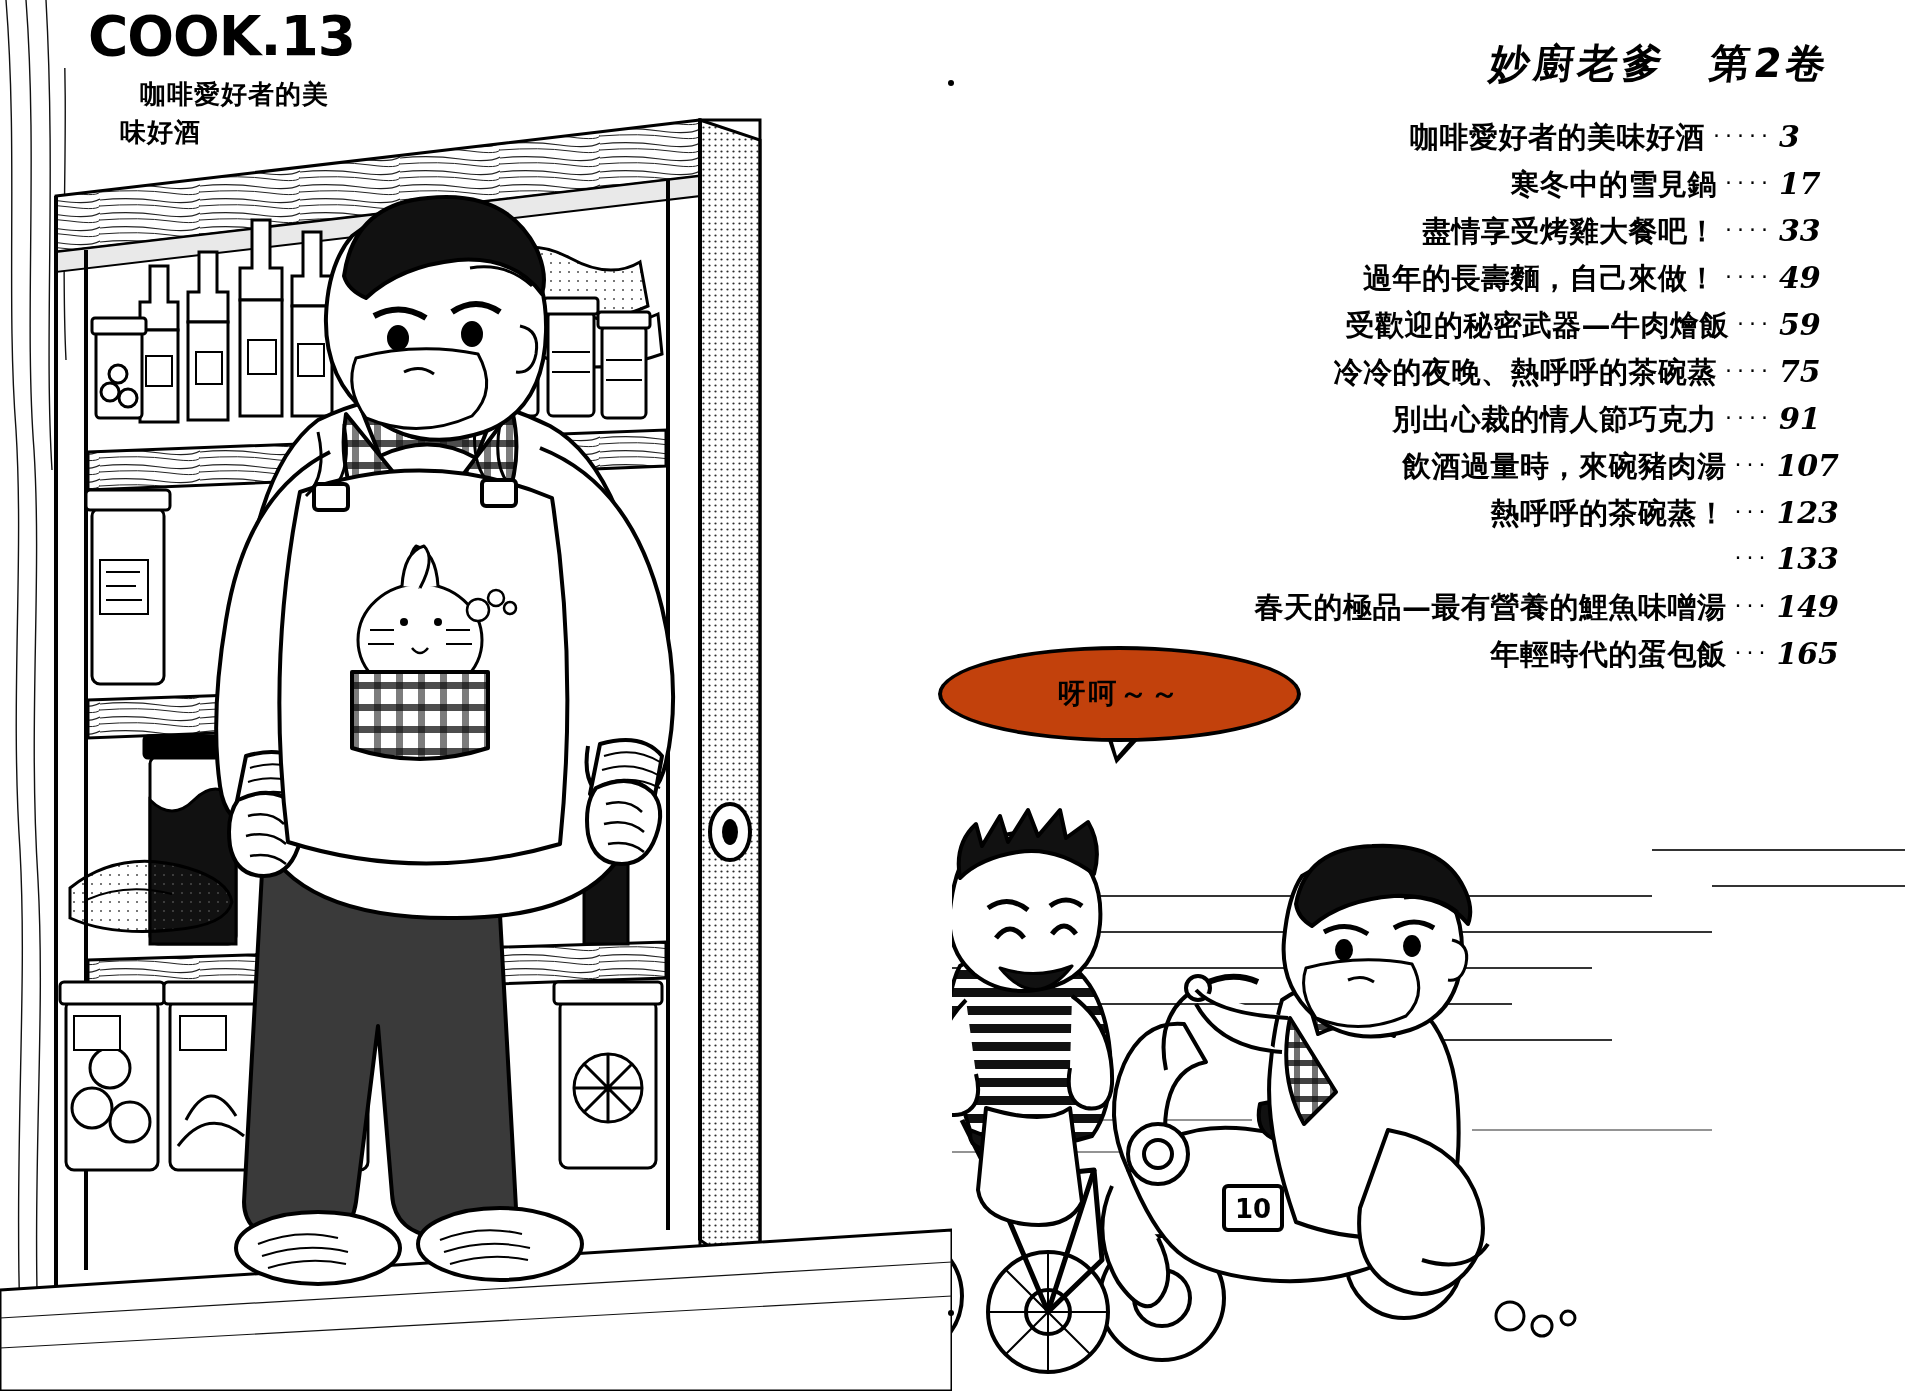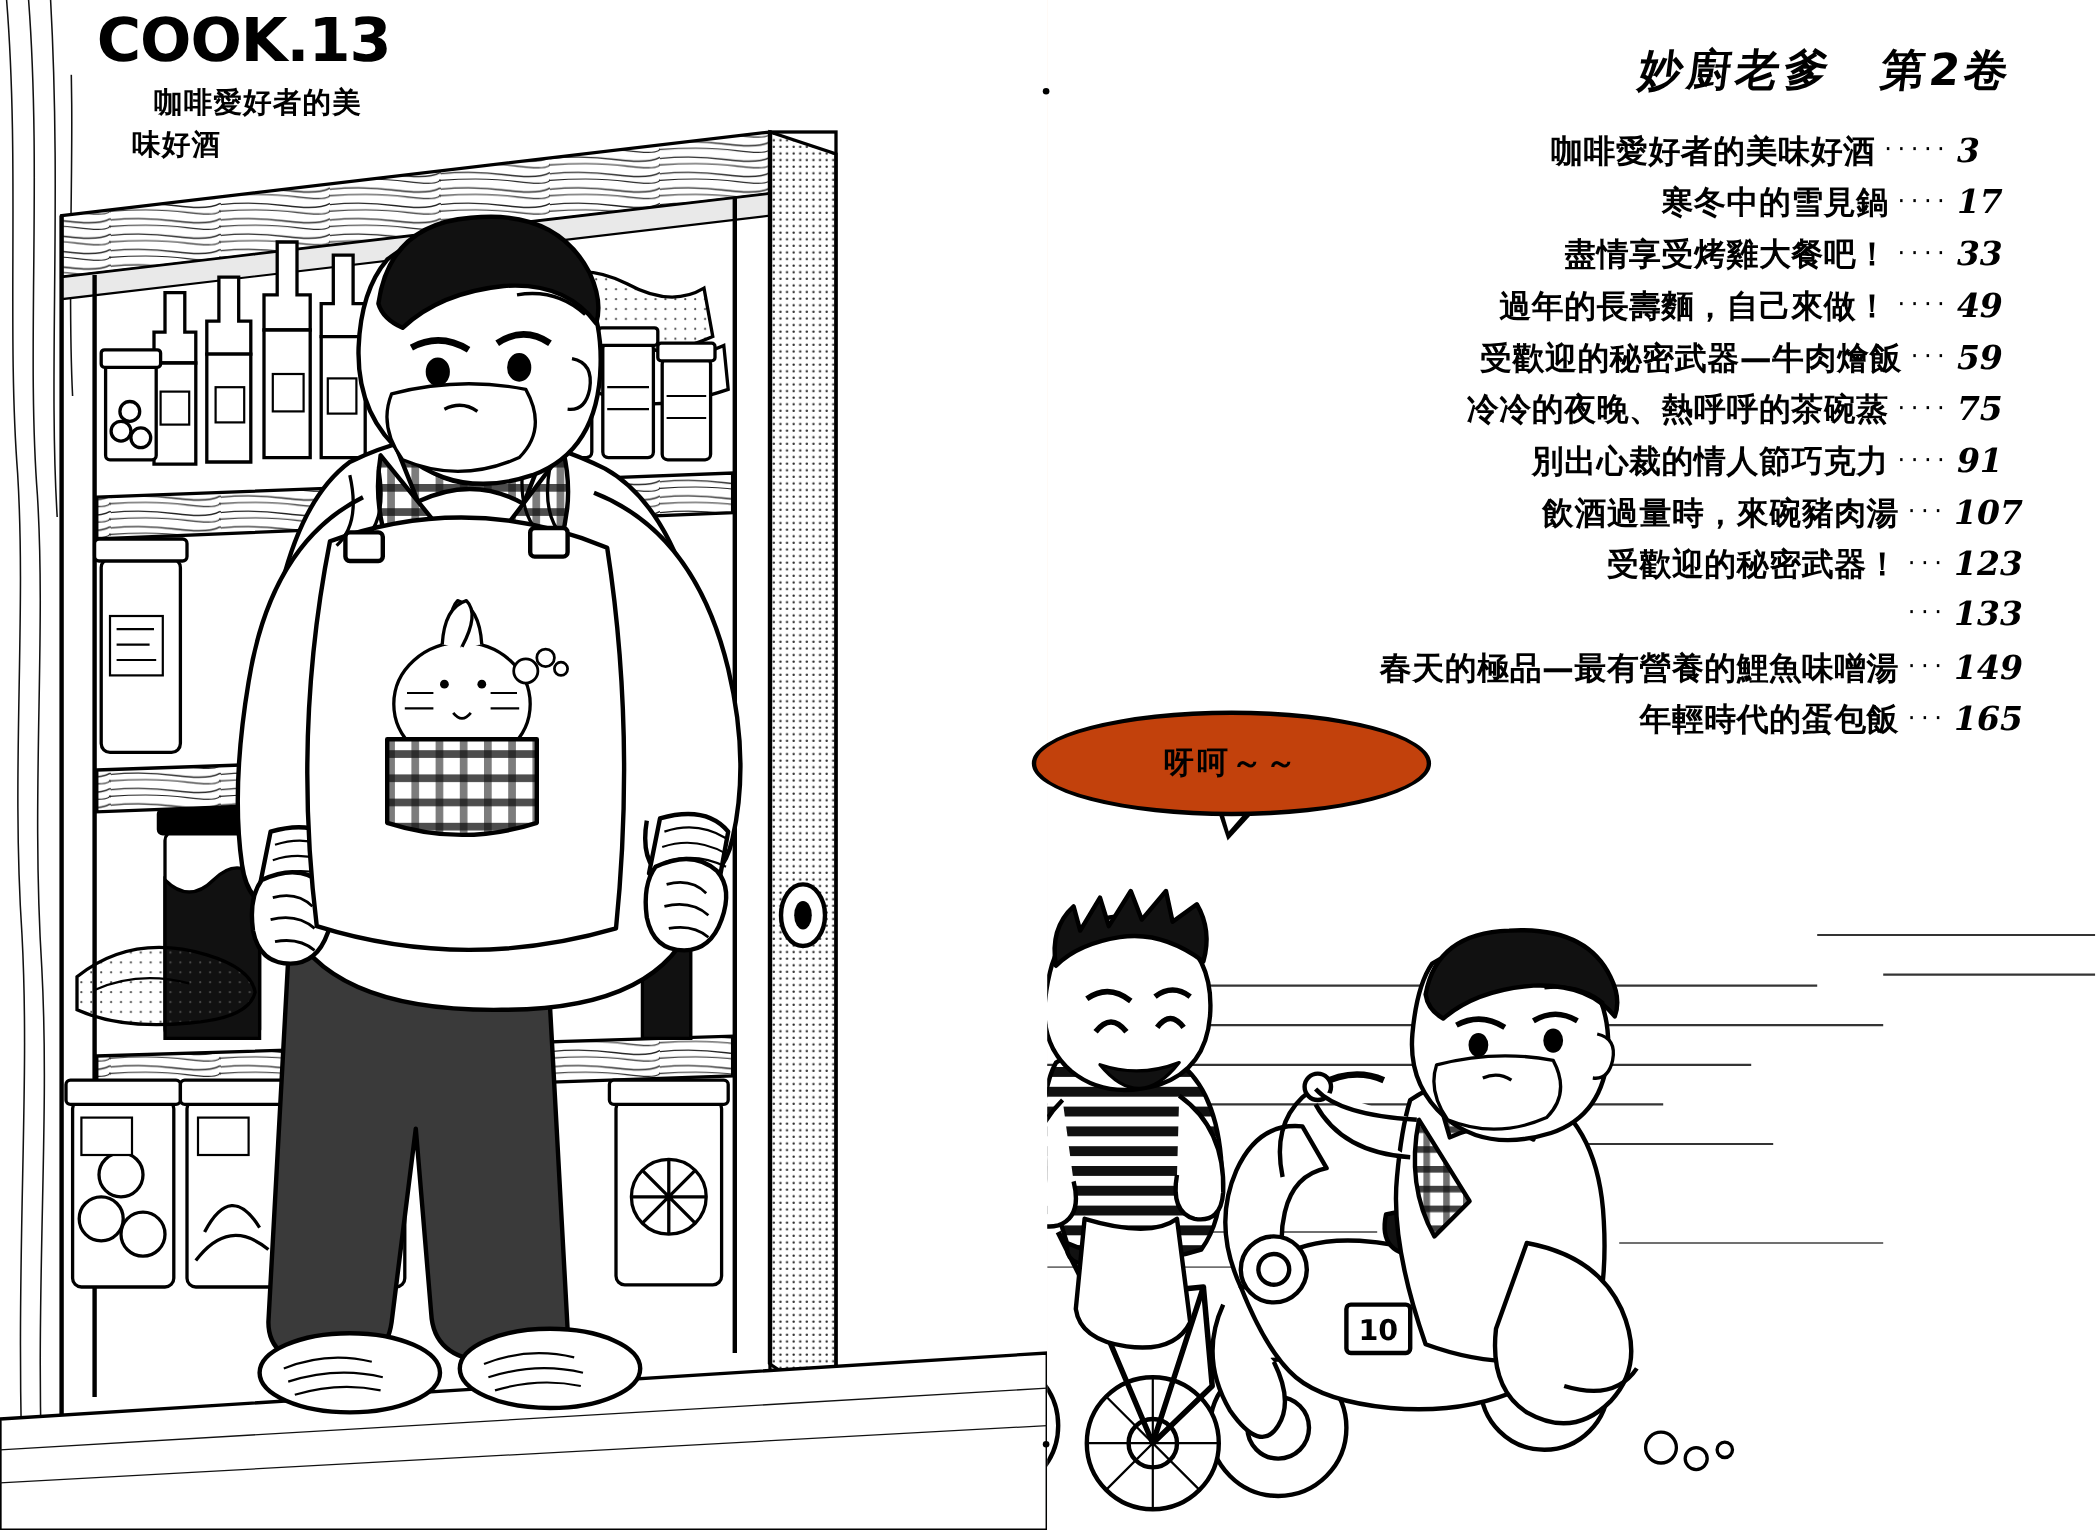--- a/index.html
+++ b/index.html
@@ -16,20 +16,21 @@
     font-family: "DejaVu Sans", "Liberation Sans", sans-serif;
   }
 
   
   .left-page {
     position: absolute;
     left: 0; top: 0;
     width: 952px; height: 1391px;
     overflow: hidden;
     background: #f97316;
+    padding-left: 47px;
   }
   .left-art {
     position: absolute;
     left: 0; top: 0;
     width: 952px; height: 1391px;
   }
   .chapter-label {
     position: absolute;
     left: 88px; top: 4px;
     font-family: "DejaVu Sans", "Liberation Sans", sans-serif;
@@ -455,21 +456,21 @@
         <span class="toc-label">別出心裁的情人節巧克力</span>
         <span class="toc-dots">····</span>
         <span class="toc-page">91</span>
       </div>
       <div class="toc-row">
         <span class="toc-label">飲酒過量時，來碗豬肉湯</span>
         <span class="toc-dots">···</span>
         <span class="toc-page">107</span>
       </div>
       <div class="toc-row">
-        <span class="toc-label">受歡迎的秘密武器！</span>
+        <span class="toc-label">熱呼呼的茶碗蒸！</span>
         <span class="toc-dots">···</span>
         <span class="toc-page">123</span>
       </div>
       <div class="toc-row">
         <span class="toc-dots">···</span>
         <span class="toc-page">133</span>
       </div>
       <div class="toc-row">
         <span class="toc-label">春天的極品—最有營養的鯉魚味噌湯</span>
         <span class="toc-dots">···</span>

